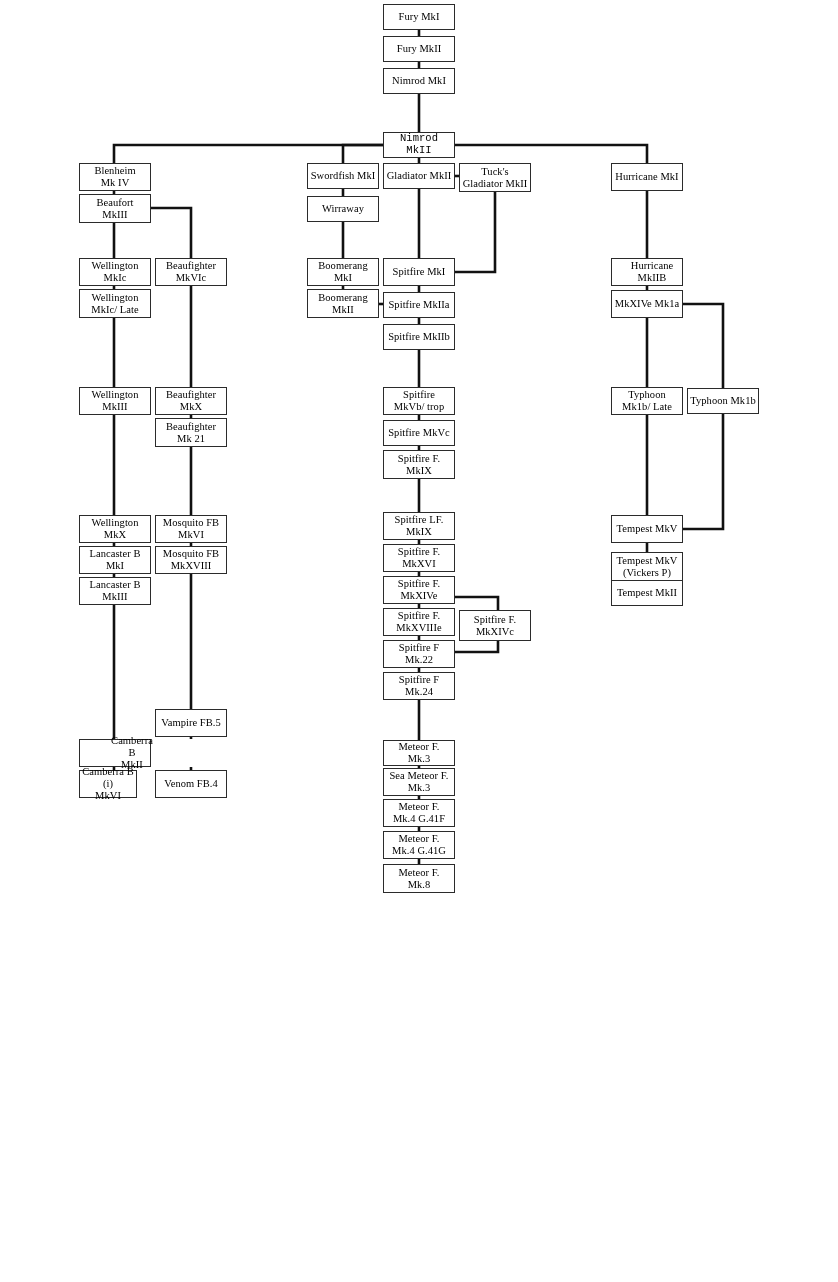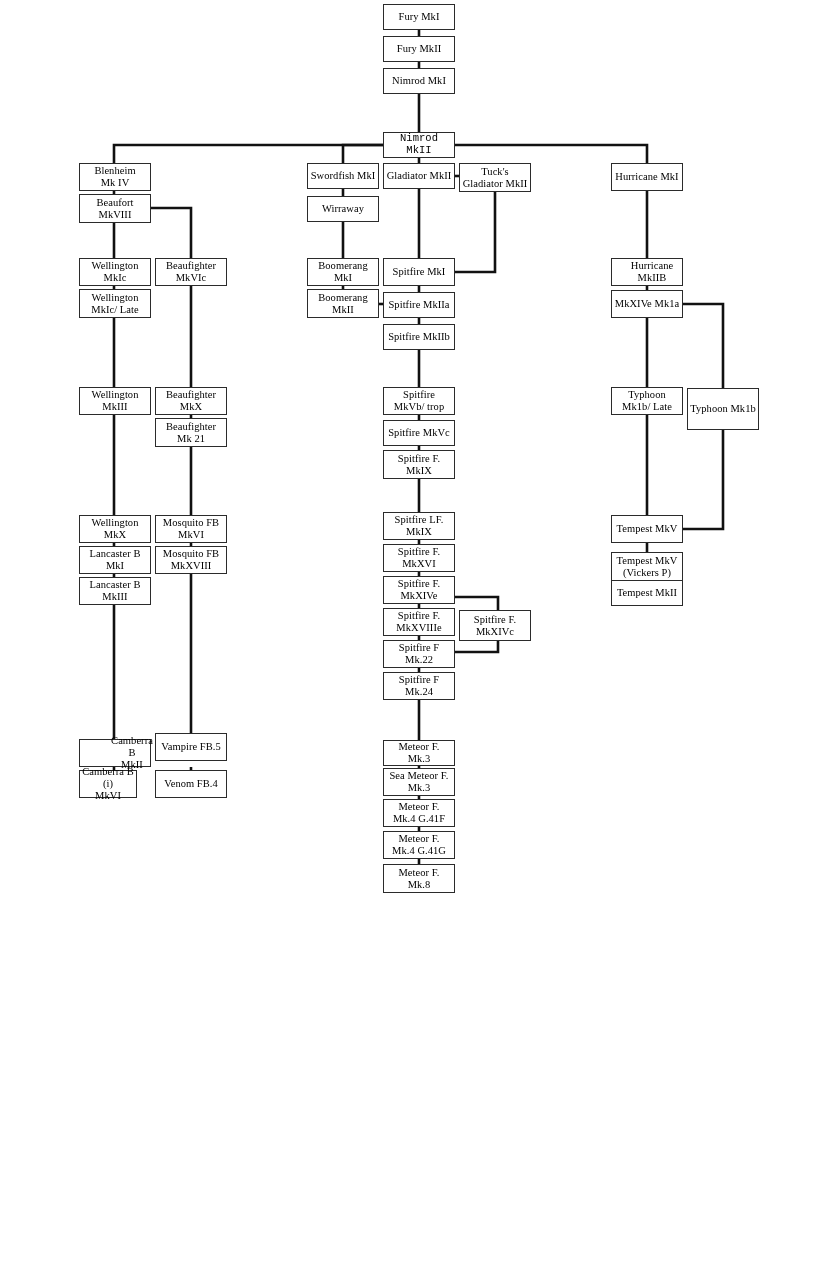--- a/index.html
+++ b/index.html
@@ -113,21 +113,21 @@
       <path d="M 647 581 L 647 580"></path>
     </svg>
   <div id="node-layer">
       <div class="node" style="left: 383px; top: 4px; width: 72px; height: 26px;">Fury MkI</div>
       <div class="node" style="left: 383px; top: 36px; width: 72px; height: 26px;">Fury MkII</div>
       <div class="node" style="left: 383px; top: 68px; width: 72px; height: 26px;">Nimrod MkI</div>
       <div class="node" style="left: 383px; top: 132px; width: 72px; height: 26px; font-family: Liberation Mono, monospace;">Nimrod MkII</div>
       <div class="node" style="left: 79px; top: 163px; width: 72px; height: 28px;">Blenheim
 Mk IV</div>
       <div class="node" style="left: 79px; top: 194px; width: 72px; height: 29px;">Beaufort
-MkVIII</div>
+MkIII</div>
       <div class="node" style="left: 79px; top: 258px; width: 72px; height: 28px;">Wellington
 MkIc</div>
       <div class="node" style="left: 79px; top: 289px; width: 72px; height: 29px;">Wellington
 MkIc/ Late</div>
       <div class="node" style="left: 79px; top: 387px; width: 72px; height: 28px;">Wellington
 MkIII</div>
       <div class="node" style="left: 79px; top: 515px; width: 72px; height: 28px;">Wellington
 MkX</div>
       <div class="node" style="left: 79px; top: 546px; width: 72px; height: 28px;">Lancaster B
 MkI</div>
@@ -140,21 +140,21 @@
       <div class="node" style="left: 155px; top: 258px; width: 72px; height: 28px;">Beaufighter
 MkVIc</div>
       <div class="node" style="left: 155px; top: 387px; width: 72px; height: 28px;">Beaufighter
 MkX</div>
       <div class="node" style="left: 155px; top: 418px; width: 72px; height: 29px;">Beaufighter
 Mk 21</div>
       <div class="node" style="left: 155px; top: 515px; width: 72px; height: 28px;">Mosquito FB
 MkVI</div>
       <div class="node" style="left: 155px; top: 546px; width: 72px; height: 28px;">Mosquito FB
 MkXVIII</div>
-      <div class="node" style="left: 155px; top: 733px; width: 72px; height: 28px;">Vampire FB.5</div>
+      <div class="node" style="left: 155px; top: 709px; width: 72px; height: 28px;">Vampire FB.5</div>
       <div class="node" style="left: 155px; top: 770px; width: 72px; height: 28px;">Venom FB.4</div>
       <div class="node" style="left: 307px; top: 163px; width: 72px; height: 26px;">Swordfish MkI</div>
       <div class="node" style="left: 307px; top: 196px; width: 72px; height: 26px;">Wirraway</div>
       <div class="node" style="left: 307px; top: 258px; width: 72px; height: 28px;">Boomerang
 MkI</div>
       <div class="node" style="left: 307px; top: 289px; width: 72px; height: 29px;">Boomerang
 MkII</div>
       <div class="node" style="left: 383px; top: 163px; width: 72px; height: 26px;">Gladiator MkII</div>
       <div class="node" style="left: 459px; top: 163px; width: 72px; height: 29px;">Tuck's
 Gladiator MkII</div>
@@ -188,19 +188,19 @@
       <div class="node" style="left: 383px; top: 831px; width: 72px; height: 28px;">Meteor F.
 Mk.4 G.41G</div>
       <div class="node" style="left: 383px; top: 864px; width: 72px; height: 29px;">Meteor F.
 Mk.8</div>
       <div class="node" style="left: 611px; top: 163px; width: 72px; height: 28px;">Hurricane MkI</div>
       <div class="node" style="left: 611px; top: 258px; width: 72px; height: 28px; padding-left: 12px;">Hurricane
 MkIIB</div>
       <div class="node" style="left: 611px; top: 290px; width: 72px; height: 28px;">MkXIVe Mk1a</div>
       <div class="node" style="left: 611px; top: 387px; width: 72px; height: 28px;">Typhoon
 Mk1b/ Late</div>
-      <div class="node" style="left: 687px; top: 388px; width: 72px; height: 42px;">Typhoon Mk1b</div>
+      <div class="node" style="left: 687px; top: 388px; width: 72px; height: 26px;">Typhoon Mk1b</div>
       <div class="node" style="left: 611px; top: 515px; width: 72px; height: 28px;">Tempest MkV</div>
       <div class="node" style="left: 611px; top: 552px; width: 72px; height: 29px;">Tempest MkV
 (Vickers P)</div>
       <div class="node" style="left: 611px; top: 580px; width: 72px; height: 26px;">Tempest MkII</div>
     </div>
 </div>
 
 </body></html>

